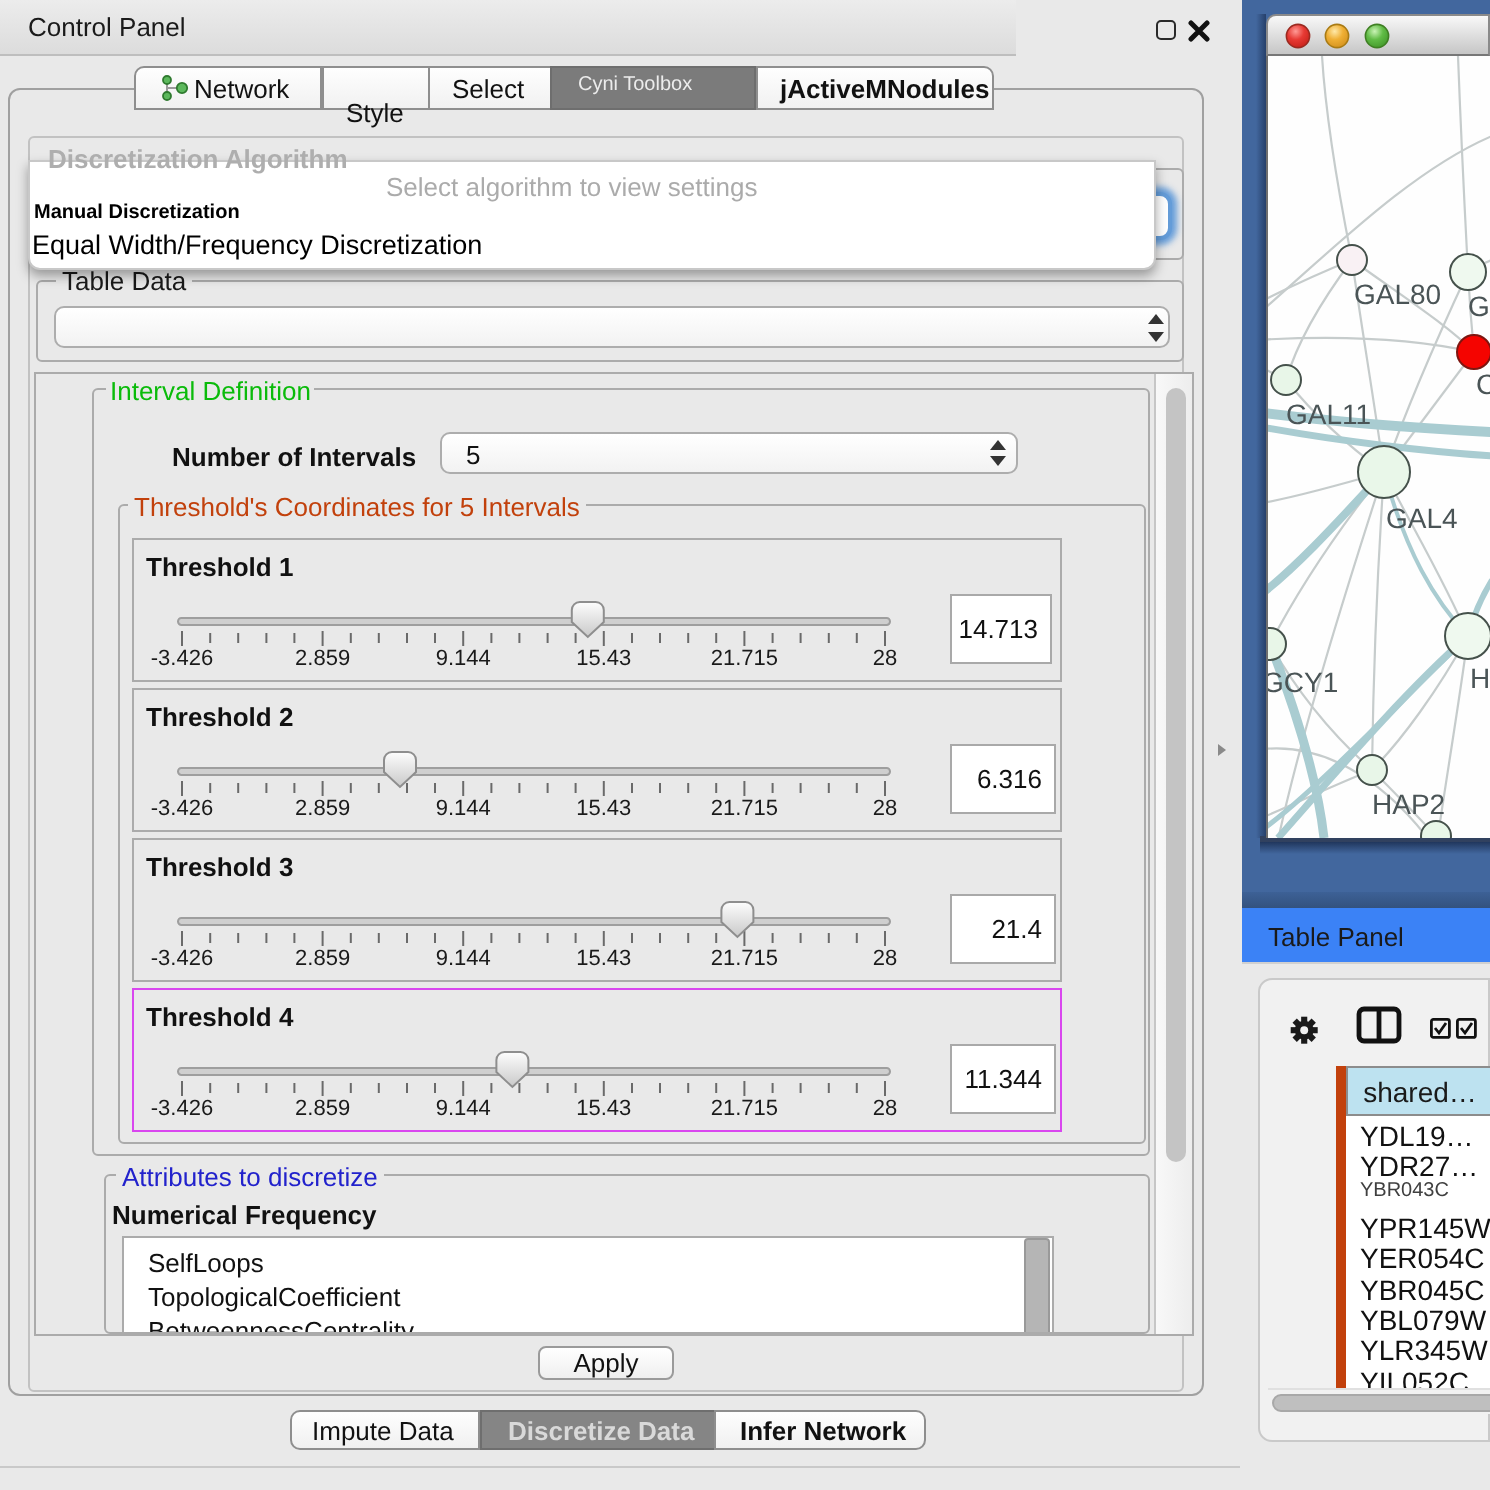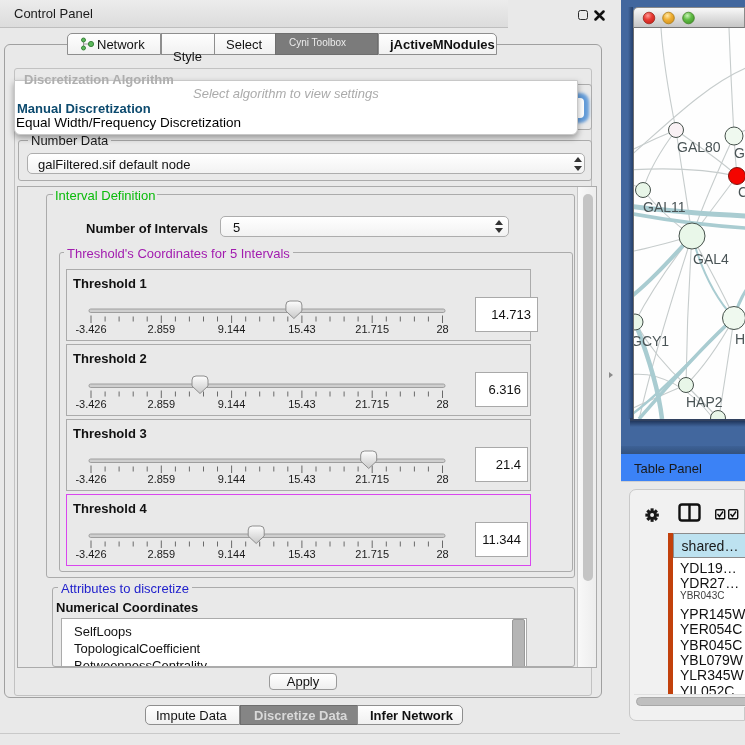--- a/index.html
+++ b/index.html
@@ -36,44 +36,43 @@
   <div class="abs" style="left:310.6px;top:0;width:119px;height:22px;background:linear-gradient(#FEFEFE,#F1F1F1);border:1px solid #8E8E8E;border-radius:0 5px 0 0;"></div>
   <div class="abs" style="left:323px;top:4px;font-size:13px;color:#111;font-weight:bold;">jActiveMNodules</div>
 </div>
 
 <div class="abs" style="left:14px;top:68px;width:578px;height:628px;border:1px solid #C2C2C2;border-radius:3px;background:#E9E9E9;"></div>
 
 <div class="abs" style="left:18px;top:84px;width:574px;height:46px;border:1px solid #ABABAB;border-radius:3px;"></div>
 <div class="abs" style="left:27px;top:96px;width:559px;height:24px;background:#fff;border:2px solid #649CD8;border-radius:6px;box-shadow:0 0 3px 2.5px rgba(80,145,215,.85);"></div>
 
 <div class="abs" style="left:18px;top:140px;width:574px;height:41px;border:1px solid #ABABAB;border-radius:3px;"></div>
-<div class="abs" style="left:28px;top:133px;background:#E9E9E9;padding:0 3px;font-size:13px;color:#1a1a1a;">Number Data</div>
+<div class="abs" style="left:28px;top:133px;background:#E9E9E9;padding:0 3px;font-size:13px;color:#1a1a1a;">Table Data</div>
 <div class="abs" style="left:27px;top:153px;width:558px;height:21px;background:linear-gradient(#FFFFFF,#F2F2F2);border:1px solid #ADADAD;border-radius:5px;">
-  <div class="abs" style="left:10px;top:3px;font-size:13px;color:#111;">galFiltered.sif default node</div>
   <div class="abs" style="left:546px;top:3px;width:0;height:0;border-left:4px solid transparent;border-right:4px solid transparent;border-bottom:5.5px solid #333;"></div>
   <div class="abs" style="left:546px;top:11.5px;width:0;height:0;border-left:4px solid transparent;border-right:4px solid transparent;border-top:5.5px solid #333;"></div>
 </div>
 
 <div class="abs" style="left:17px;top:186px;width:580px;height:482px;border:1px solid #ABABAB;background:#E9E9E9;"></div>
 
 <div class="abs" style="left:577px;top:187px;width:19px;height:480px;background:linear-gradient(90deg,#F8F8F8,#EDEDED);border-left:1px solid #C6C6C6;"></div>
 <div class="abs" style="left:583px;top:194px;width:10px;height:387px;background:#C4C4C4;border-radius:5px;"></div>
 
 <div class="abs" style="left:46px;top:194px;width:529px;height:384px;border:1px solid #ABABAB;border-radius:3px;"></div>
 <div class="abs" style="left:53px;top:188px;background:#E9E9E9;padding:0 2px;font-size:13px;color:#0ABB0A;">Interval Definition</div>
 
 <div class="abs" style="left:86px;top:221px;font-size:13px;font-weight:bold;color:#111;">Number of Intervals</div>
 <div class="abs" style="left:220px;top:216px;width:289px;height:21px;background:linear-gradient(#FFFFFF,#F2F2F2);border:1px solid #ADADAD;border-radius:5px;">
   <div class="abs" style="left:12px;top:3px;font-size:13px;color:#111;">5</div>
   <div class="abs" style="left:274px;top:3px;width:0;height:0;border-left:4px solid transparent;border-right:4px solid transparent;border-bottom:5.5px solid #333;"></div>
   <div class="abs" style="left:274px;top:11px;width:0;height:0;border-left:4px solid transparent;border-right:4px solid transparent;border-top:5.5px solid #333;"></div>
 </div>
 
 <div class="abs" style="left:59px;top:252px;width:514px;height:320px;border:1px solid #ABABAB;border-radius:3px;"></div>
-<div class="abs" style="left:64px;top:246px;background:#E9E9E9;padding:0 3px;font-size:13px;color:#a21caf;">Threshold's Coordinates for 5 Intervals</div>
+<div class="abs" style="left:64px;top:246px;background:#E9E9E9;padding:0 3px;font-size:13px;color:#c2410c;">Threshold's Coordinates for 5 Intervals</div>
 
 <div id="thr-panels">
 <div class="abs" style="left:66px;top:269px;width:465px;height:72px;border:1px solid #ABABAB;background:#E9E9E9;">
 <div class="abs" style="left:6px;top:6px;font-size:13px;font-weight:bold;color:#111;">Threshold 1</div>
 <svg class="abs" style="left:0;top:28px;" width="465" height="44" viewBox="0 0 465 44">
         <defs>
           <linearGradient id="tg269" x1="0" y1="0" x2="0" y2="1">
             <stop offset="0" stop-color="#FDFDFD"></stop>
             <stop offset="1" stop-color="#C9C9C9"></stop>
           </linearGradient>
@@ -106,21 +105,21 @@
         <line x1="361.4" y1="18.5" x2="361.4" y2="23.5" stroke="#6A6A6A" stroke-width="1"></line>
         <line x1="375.5" y1="17.5" x2="375.5" y2="25" stroke="#6A6A6A" stroke-width="1"></line>
         <text x="24.0" y="34.5" font-size="11" fill="#1a1a1a" text-anchor="middle" font-family="Liberation Sans">-3.426</text>
         <text x="94.3" y="34.5" font-size="11" fill="#1a1a1a" text-anchor="middle" font-family="Liberation Sans">2.859</text>
         <text x="164.6" y="34.5" font-size="11" fill="#1a1a1a" text-anchor="middle" font-family="Liberation Sans">9.144</text>
         <text x="234.9" y="34.5" font-size="11" fill="#1a1a1a" text-anchor="middle" font-family="Liberation Sans">15.43</text>
         <text x="305.2" y="34.5" font-size="11" fill="#1a1a1a" text-anchor="middle" font-family="Liberation Sans">21.715</text>
         <text x="375.5" y="34.5" font-size="11" fill="#1a1a1a" text-anchor="middle" font-family="Liberation Sans">28</text>
         <path d="M 222.9 3 L 230.9 3 A 4 4 0 0 1 234.9 7 L 234.9 13 L 226.9 20.5 L 218.9 13 L 218.9 7 A 4 4 0 0 1 222.9 3 Z" fill="url(#tg269)" stroke="#8E8E8E" stroke-width="1"></path>
       </svg>
-<div class="abs" style="left:408px;top:27px;width:63px;height:35px;background:#fff;border:1px solid #A9A9A9;font-size:13px;color:#111;text-align:right;line-height:33px;padding-right:6px;">14.713</div>
+<div class="abs" style="left:408px;top:27px;width:51px;height:35px;background:#fff;border:1px solid #A9A9A9;font-size:13px;color:#111;text-align:right;line-height:33px;padding-right:6px;">14.713</div>
 </div>
 <div class="abs" style="left:66px;top:344px;width:465px;height:72px;border:1px solid #ABABAB;background:#E9E9E9;">
 <div class="abs" style="left:6px;top:6px;font-size:13px;font-weight:bold;color:#111;">Threshold 2</div>
 <svg class="abs" style="left:0;top:28px;" width="465" height="44" viewBox="0 0 465 44">
         <defs>
           <linearGradient id="tg344" x1="0" y1="0" x2="0" y2="1">
             <stop offset="0" stop-color="#FDFDFD"></stop>
             <stop offset="1" stop-color="#C9C9C9"></stop>
           </linearGradient>
         </defs>
@@ -250,31 +249,31 @@
         <text x="305.2" y="34.5" font-size="11" fill="#1a1a1a" text-anchor="middle" font-family="Liberation Sans">21.715</text>
         <text x="375.5" y="34.5" font-size="11" fill="#1a1a1a" text-anchor="middle" font-family="Liberation Sans">28</text>
         <path d="M 185.2 3 L 193.2 3 A 4 4 0 0 1 197.2 7 L 197.2 13 L 189.2 20.5 L 181.2 13 L 181.2 7 A 4 4 0 0 1 185.2 3 Z" fill="url(#tg494)" stroke="#8E8E8E" stroke-width="1"></path>
       </svg>
 <div class="abs" style="left:408px;top:27px;width:53px;height:35px;background:#fff;border:1px solid #A9A9A9;font-size:13px;color:#111;text-align:right;line-height:33px;padding-right:6px;">11.344</div>
 </div>
 </div>
 
 <div class="abs" style="left:52px;top:587px;width:523px;height:80px;border:1px solid #ABABAB;border-radius:3px;"></div>
 <div class="abs" style="left:58px;top:581px;background:#E9E9E9;padding:0 3px;font-size:13px;color:#2222CC;">Attributes to discretize</div>
-<div class="abs" style="left:56px;top:600px;font-size:13px;font-weight:bold;color:#111;">Numerical Coordinates</div>
+<div class="abs" style="left:56px;top:600px;font-size:13px;font-weight:bold;color:#111;">Numerical Frequency</div>
 <div class="abs" style="left:61px;top:618px;width:466px;height:49px;background:#fff;border:1px solid #ABABAB;overflow:hidden;">
   <div class="abs" style="left:12px;top:5px;font-size:13px;color:#111;">SelfLoops</div>
   <div class="abs" style="left:12px;top:22px;font-size:13px;color:#111;">TopologicalCoefficient</div>
   <div class="abs" style="left:12px;top:39px;font-size:13px;color:#111;">BetweennessCentrality</div>
   <div class="abs" style="left:450px;top:0px;width:13px;height:49px;background:#B5B5B5;border:1px solid #999;border-radius:2px;"></div>
 </div>
 
 <div class="abs" style="left:14px;top:80px;width:564px;height:55px;background:#fff;border:1px solid #C8C8C8;border-radius:0 0 6px 6px;box-shadow:0 3px 6px rgba(0,0,0,0.35);"></div>
-<div class="abs" style="left:193px;top:86px;font-size:13px;color:#ABABAB;z-index:5;font-style:italic;">Select algorithm to view settings</div>
-<div class="abs" style="left:17px;top:101px;font-size:13px;font-weight:bold;color:#0c4a6e;z-index:5;">Manual Discretization</div>
+<div class="abs" style="left:193px;top:86px;font-size:13px;color:#ABABAB;z-index:5;">Select algorithm to view settings</div>
+<div class="abs" style="left:17px;top:101px;font-size:10px;font-weight:bold;color:#000000;z-index:5;">Manual Discretization</div>
 <div class="abs" style="left:16px;top:115px;font-size:13.5px;color:#000;z-index:5;text-align:center;">Equal Width/Frequency Discretization</div>
 <div class="abs" style="left:24px;top:72px;font-size:13px;font-weight:bold;color:#AEAEAE;z-index:6;">Discretization Algorithm</div>
 
 <div class="abs" style="left:269px;top:673px;width:68px;height:17px;background:linear-gradient(#FFFFFF,#EFEFEF);border:1px solid #9A9A9A;border-radius:4px;text-align:center;font-size:13px;color:#111;line-height:15px;">Apply</div>
 
 <div class="abs" style="left:145px;top:705px;height:20px;width:320px;">
   <div class="abs" style="left:0;top:0;width:95px;height:20px;background:linear-gradient(#FEFEFE,#F0F0F0);border:1px solid #8E8E8E;border-radius:5px 0 0 5px;"></div>
   <div class="abs" style="left:11px;top:3px;font-size:13px;font-weight:normal;color:#111;">Impute Data</div>
   <div class="abs" style="left:94.6px;top:0;width:118px;height:20px;background:#858585;border:1px solid #6E6E6E;"></div>
   <div class="abs" style="left:109px;top:3px;font-size:13px;font-weight:bold;color:#D9D9D9;">Discretize Data</div>

